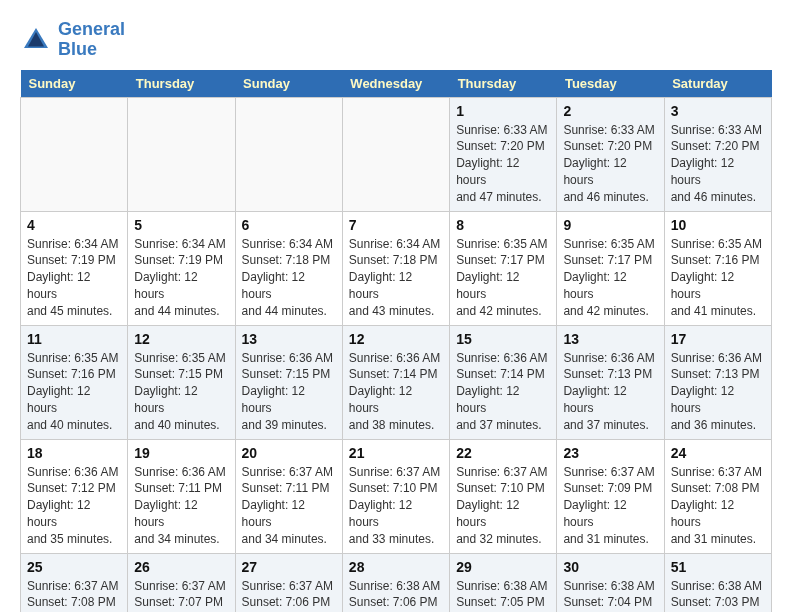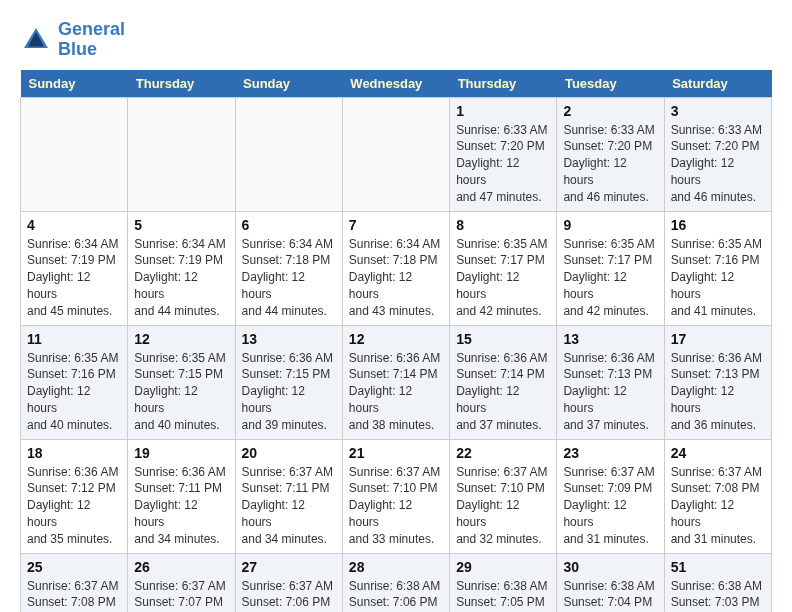--- a/index.html
+++ b/index.html
@@ -182,21 +182,21 @@
 and 42 minutes.</div>
         </td>
         <td>
           <div class="day-num">9</div>
           <div class="cell-info" style="white-space: pre-line;">Sunrise: 6:35 AM
 Sunset: 7:17 PM
 Daylight: 12 hours
 and 42 minutes.</div>
         </td>
         <td>
-          <div class="day-num">16</div>
+          <div class="day-num">10</div>
           <div class="cell-info" style="white-space: pre-line;">Sunrise: 6:35 AM
 Sunset: 7:16 PM
 Daylight: 12 hours
 and 41 minutes.</div>
         </td>
       </tr>
       <tr>
         <td class="shaded">
           <div class="day-num">11</div>
           <div class="cell-info" style="white-space: pre-line;">Sunrise: 6:35 AM

